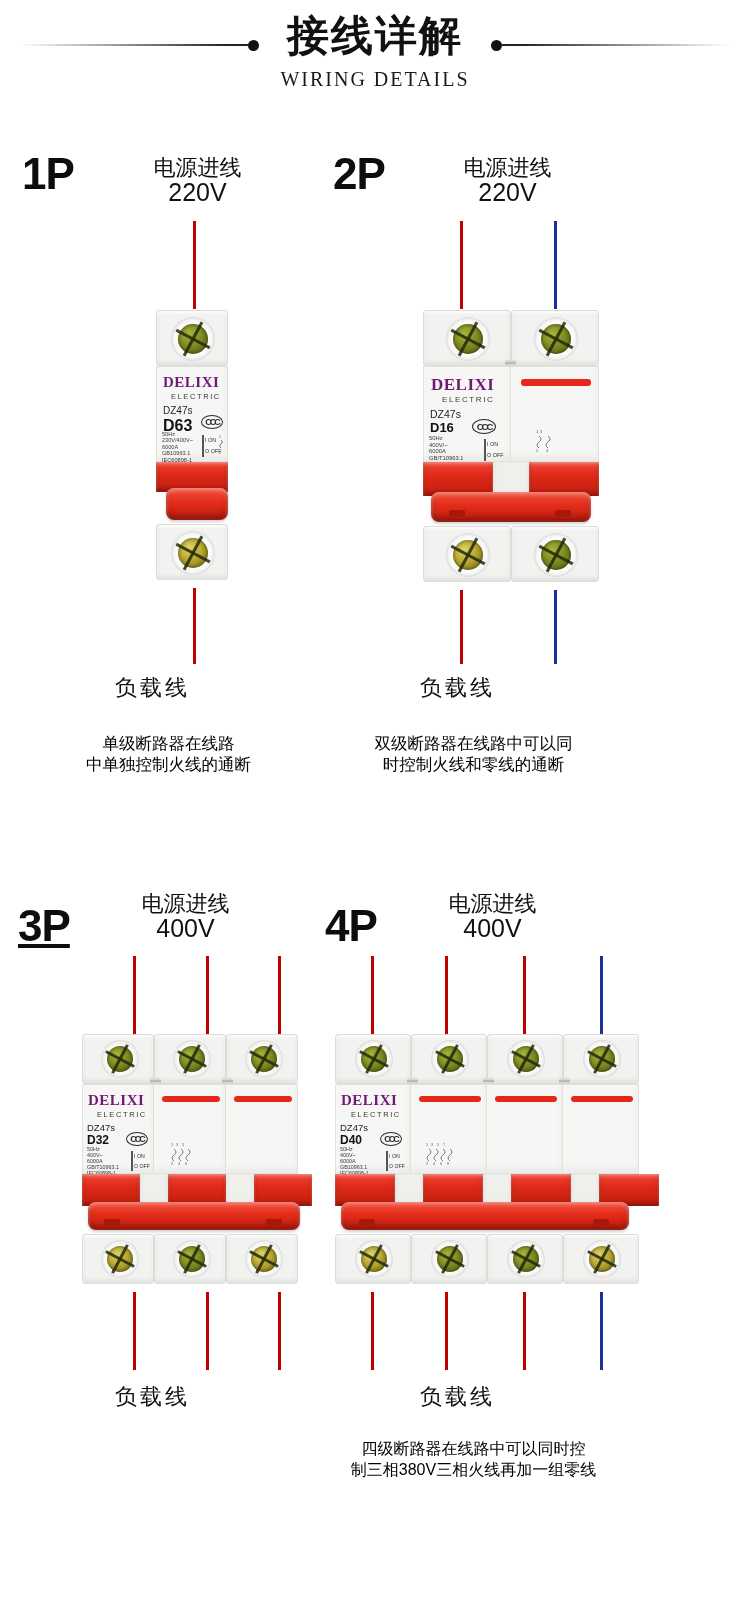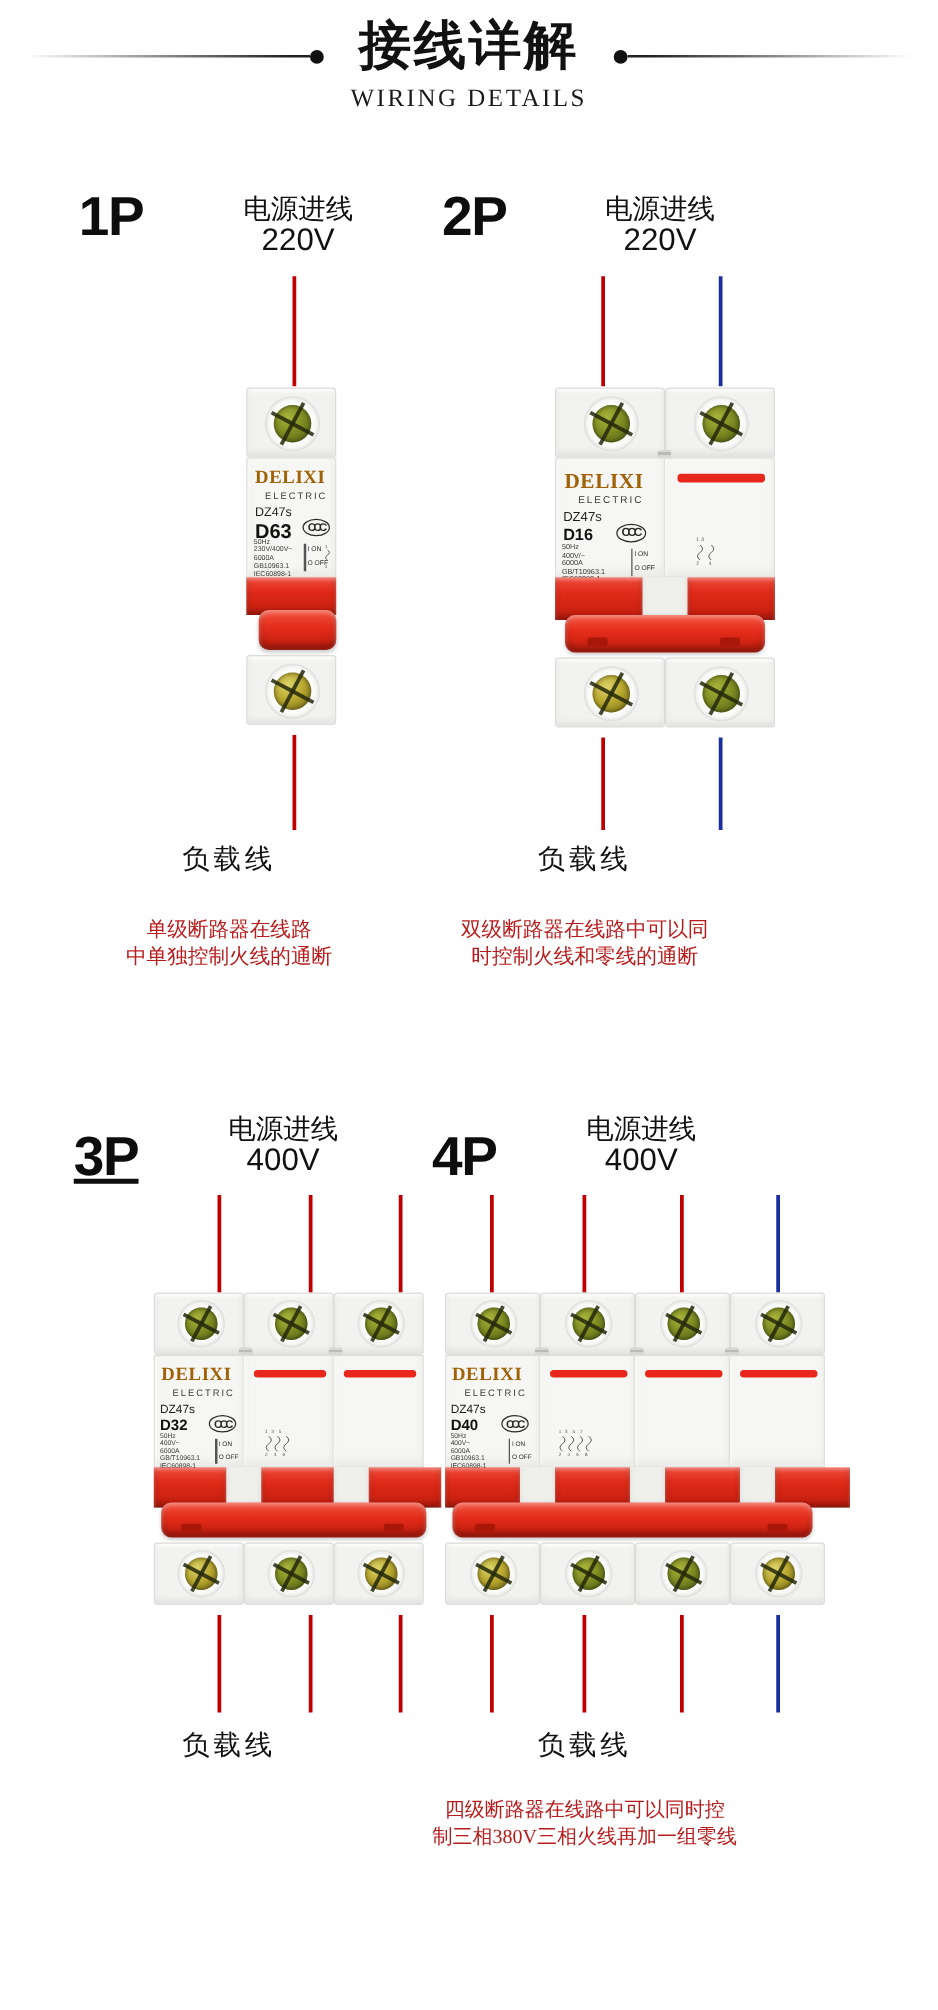--- a/index.html
+++ b/index.html
@@ -26,21 +26,21 @@
     letter-spacing: 2px; font-family: "DejaVu Sans", "Liberation Sans", sans-serif;
   }
   .title-en {
     position: absolute; top: 68px; left: 0; width: 750px; text-align: center;
     font-size: 20px; letter-spacing: 2px; color: #1a1a1a;
     font-family: "Liberation Serif", "DejaVu Serif", serif;
   }
 
   
   .grid { position: absolute; top: 120px; left: 0; width: 750px; }
-  .row { display: flex; width: 610px; padding-left: 41px; }
+  .row { display: flex; width: 610px; }
   .panel { width: 375px; position: relative; }
   .panel.r1 { height: 740px; }
   .panel.r2 { height: 740px; }
 
   .pole-tag {
     position: absolute; font-size: 44px; font-weight: 700; color: #0d0d0d;
     line-height: 44px; letter-spacing: -1px;
     font-family: "Liberation Sans", "DejaVu Sans", sans-serif;
   }
   .src-label {
@@ -55,22 +55,23 @@
   .wire.red  { background: #c00000; }
   .wire.blue { background: #1b2ea0; }
 
   .load-label {
     position: absolute; width: 100%; text-align: center;
     font-size: 22px; line-height: 26px; color: #111; letter-spacing: 3px;
     font-family: "DejaVu Sans", "Liberation Sans", sans-serif;
   }
   .desc {
     position: absolute; width: 100%; text-align: center;
-    font-size: 16.5px; line-height: 21px; color: #b91c1c;
-    font-family: Liberation Serif, serif;
+    font-size: 16.5px; line-height: 21px; color: #000000;
+    font-family: Liberation Sans, sans-serif;
+    margin-left: 16px;
   }
 
   
   .breaker { position: absolute; }
   .terminals { display: flex; }
   .term {
     position: relative; background: #f2f2f0;
     border: 1px solid #dedcd8; border-radius: 3px;
     box-shadow: inset 0 -3px 5px rgba(0,0,0,.07), inset 0 2px 3px rgba(255,255,255,.9);
   }
@@ -110,21 +111,21 @@
   }
 
   .body-row { display: flex; position: relative; }
   .module {
     position: relative; background: #f6f6f4;
     border: 1px solid #e2e0db; border-left: none;
     box-shadow: inset 0 -4px 7px rgba(0,0,0,.06), inset 2px 0 3px rgba(255,255,255,.85);
   }
   .module:first-child { border-left: 1px solid #e2e0db; }
   .brand {
-    position:absolute; color:#a16207; font-weight:700; letter-spacing:.5px;
+    position:absolute; color:#701a75; font-weight:700; letter-spacing:.5px;
     font-family: "Liberation Serif", "DejaVu Serif", serif;
   }
   .brand-sub { position:absolute; color:#3a3a3a; letter-spacing:1.6px; }
   .mdl { position:absolute; color:#1d1d1d; }
   .amp { position:absolute; color:#111; font-weight:700; }
   .specs { position:absolute; color:#3b3b3b; white-space:pre-line; }
   .ccc {
     position:absolute; border:1.4px solid #2a2a2a; border-radius:50%;
     display:flex; align-items:center; justify-content:center;
     color:#2a2a2a; font-weight:700; letter-spacing:-2px;

